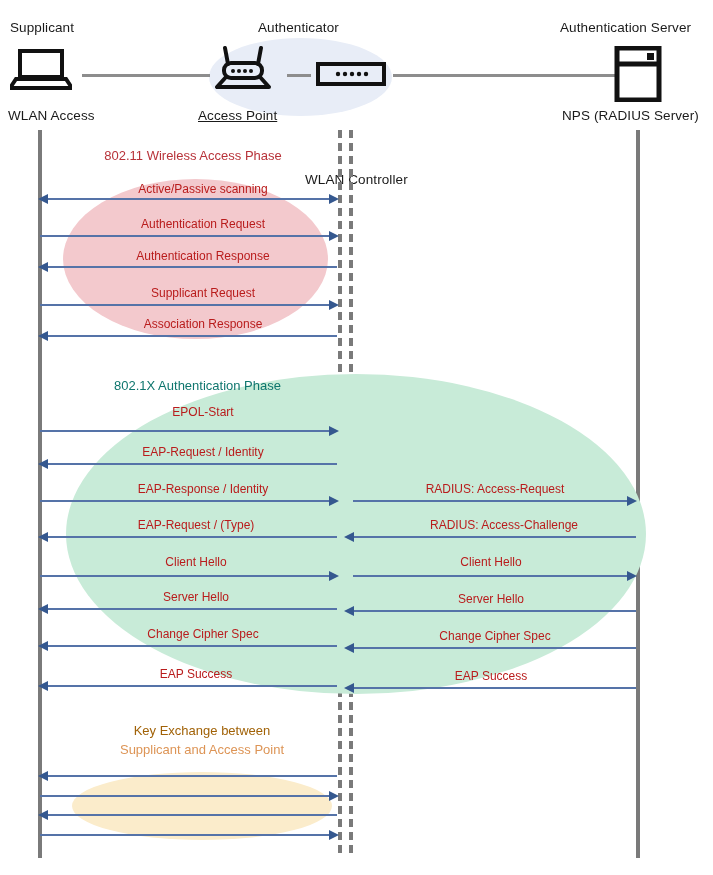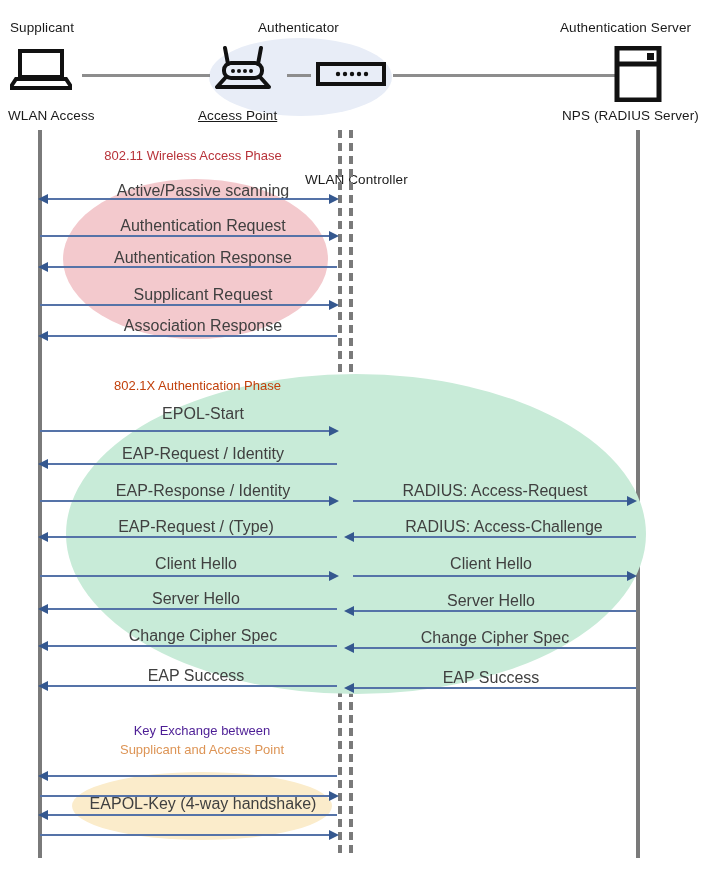--- a/index.html
+++ b/index.html
@@ -80,22 +80,22 @@
   .arrow-head{
     position:absolute;
     width:0;height:0;
     border-top:5px solid transparent;
     border-bottom:5px solid transparent;
   }
   .arrow-right{border-left:10px solid #35588f;}
   .arrow-left{border-right:10px solid #35588f;}
   .msg-label{
     position:absolute;
-    font-size:16px;
-    color:#404040;
+    font-size:12px;
+    color:#b91c1c;
     text-align:center;
     white-space:nowrap;
     transform:translateX(-50%);
   }
 </style>
 </head>
 <body>
 
 <div id="stage">
 
@@ -154,22 +154,22 @@
   <div class="lifeline" style="left:38px;top:130px;height:728px;"></div>
   <div class="lifeline-dashed" style="left:338px;top:130px;height:728px;"></div>
   <div class="lifeline-dashed" style="left:349px;top:130px;height:728px;"></div>
   <div class="lifeline" style="left:636px;top:130px;height:728px;"></div>
 
   <div class="phase-blob blob-wireless" style="left:63px;top:179px;width:265px;height:160px;"></div>
   <div class="phase-blob blob-dot1x" style="left:66px;top:374px;width:580px;height:320px;"></div>
   <div class="phase-blob blob-key" style="left:72px;top:772px;width:260px;height:68px;"></div>
 
   <div class="phase-caption" style="left:88px;top:146px;width:210px;color:#b8333a;">802.11 Wireless Access Phase</div>
-  <div class="phase-caption" style="left:100px;top:376px;width:195px;color:#c2410c;">802.1X Authentication Phase</div>
-  <div class="phase-caption" style="left:92px;top:721px;width:220px;color:#4c1d95;">Key Exchange between</div>
+  <div class="phase-caption" style="left:100px;top:376px;width:195px;color:#0f766e;">802.1X Authentication Phase</div>
+  <div class="phase-caption" style="left:92px;top:721px;width:220px;color:#a16207;">Key Exchange between</div>
   <div class="phase-caption" style="left:92px;top:740px;width:220px;color:#dd9455;">Supplicant and Access Point</div>
 
   <div class="msg-label" style="left:203px;top:182px;">Active/Passive scanning</div>
   <div class="msg-line" style="left:40px;top:198px;width:297px;"></div>
   <div class="arrow-head arrow-left" style="left:38px;top:194px;"></div>
   <div class="arrow-head arrow-right" style="left:329px;top:194px;"></div>
 
   <div class="msg-label" style="left:203px;top:217px;">Authentication Request</div>
   <div class="msg-line" style="left:40px;top:235px;width:297px;"></div>
   <div class="arrow-head arrow-right" style="left:329px;top:231px;"></div>
@@ -241,20 +241,19 @@
   <div class="msg-label" style="left:491px;top:669px;">EAP Success</div>
   <div class="msg-line" style="left:353px;top:687px;width:283px;"></div>
   <div class="arrow-head arrow-left" style="left:344px;top:683px;"></div>
 
   <div class="msg-line" style="left:40px;top:775px;width:297px;"></div>
   <div class="arrow-head arrow-left" style="left:38px;top:771px;"></div>
 
   <div class="msg-line" style="left:40px;top:795px;width:297px;"></div>
   <div class="arrow-head arrow-right" style="left:329px;top:791px;"></div>
 
-  <div class="msg-label" style="left:203px;top:795px;">EAPOL-Key (4-way handshake)</div>
   <div class="msg-line" style="left:40px;top:814px;width:297px;"></div>
   <div class="arrow-head arrow-left" style="left:38px;top:810px;"></div>
 
   <div class="msg-line" style="left:40px;top:834px;width:297px;"></div>
   <div class="arrow-head arrow-right" style="left:329px;top:830px;"></div>
 
 </div>
 
 </body></html>

